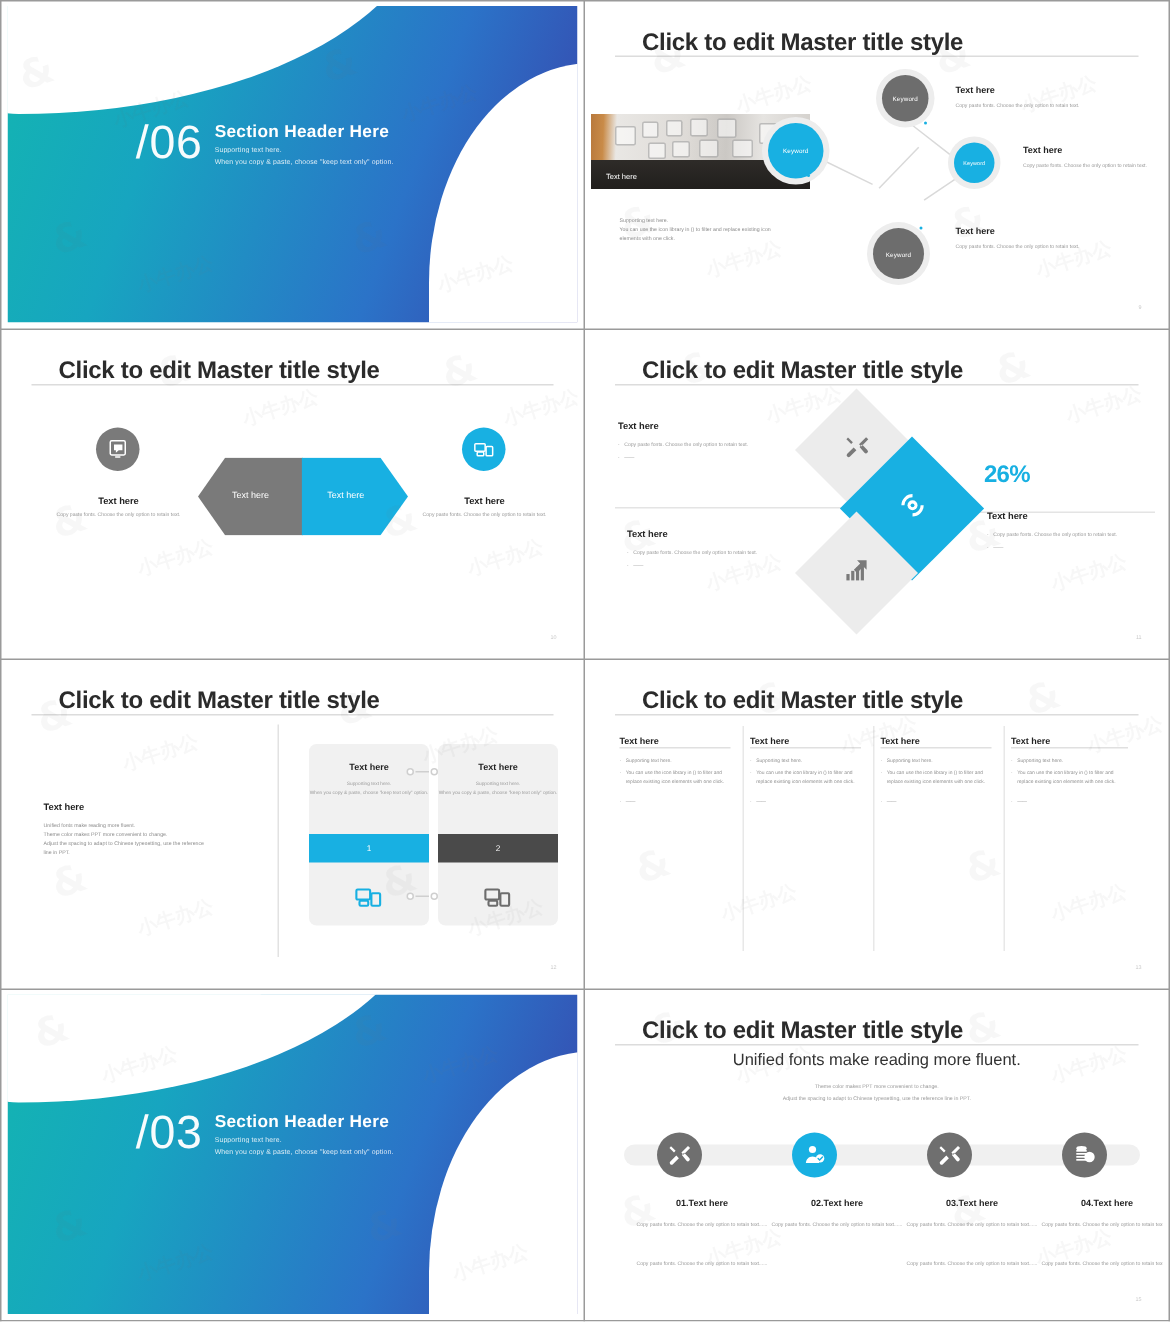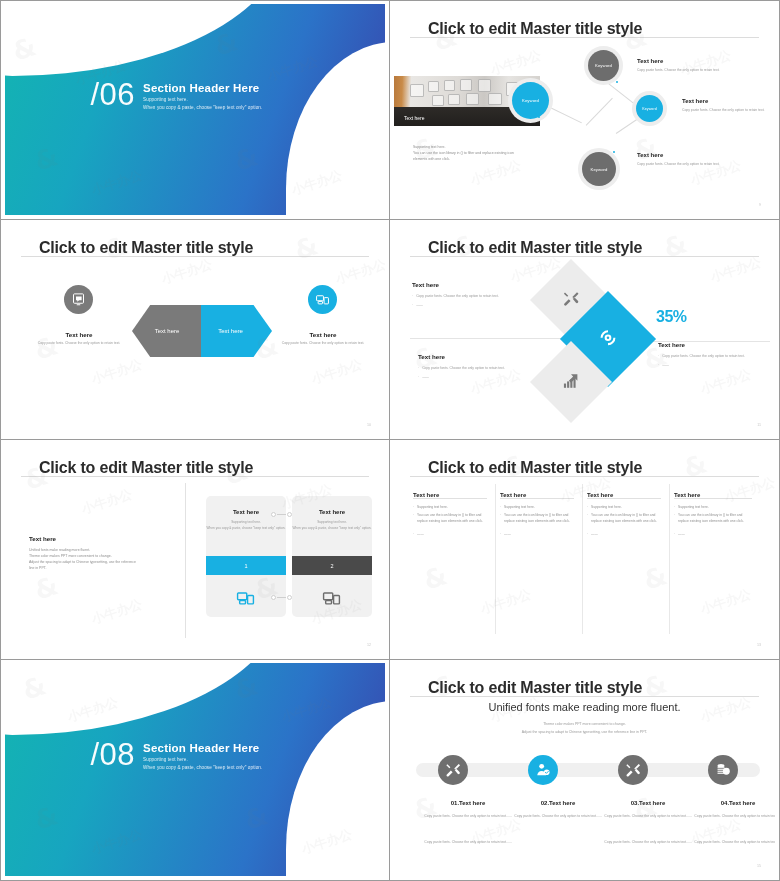--- a/index.html
+++ b/index.html
@@ -394,21 +394,21 @@
             <span class="d">·</span>
             <span>Copy paste fonts. Choose the only option to retain text.</span>
           </div>
         <div class="bul">
             <span class="d">·</span>
             <span>——</span>
           </div>
       </div>
 
       <div style="position:absolute;left:262px;top:86px;">
-        <div class="pct">35%</div>
+        <div class="pct">26%</div>
       </div>
       <div style="position:absolute;left:264px;top:118px;width:118px;">
         <div class="blk-h">Text here</div>
         <div class="bul">
             <span class="d">·</span>
             <span>Copy paste fonts. Choose the only option to retain text.</span>
           </div>
         <div class="bul">
             <span class="d">·</span>
             <span>——</span>
@@ -593,21 +593,21 @@
     </div>
   </div>
 
   <div class="slide col1" style="border-bottom:1px solid #9a9a9a;">
     <div class="inner">
       <div class="sec-bg"></div>
       <div class="sec-white-tl"></div>
       <div class="sec-white-tl2"></div>
       <div class="sec-white-br"></div>
       <div class="sec-text">
-        <div class="sec-num">/08</div>
+        <div class="sec-num">/03</div>
         <div>
           <div class="sec-title">Section Header Here</div>
           <div class="sec-sub1">Supporting text here.</div>
           <div class="sec-sub2">When you copy &amp; paste, choose "keep text only" option.</div>
         </div>
       </div>
       <div class="wm">
         <span style="left:18px;top:10px;">&amp;</span>
           <span style="left:62px;top:38px;font-size:13px;">小牛办公</span>
         <span style="left:230px;top:10px;">&amp;</span>

